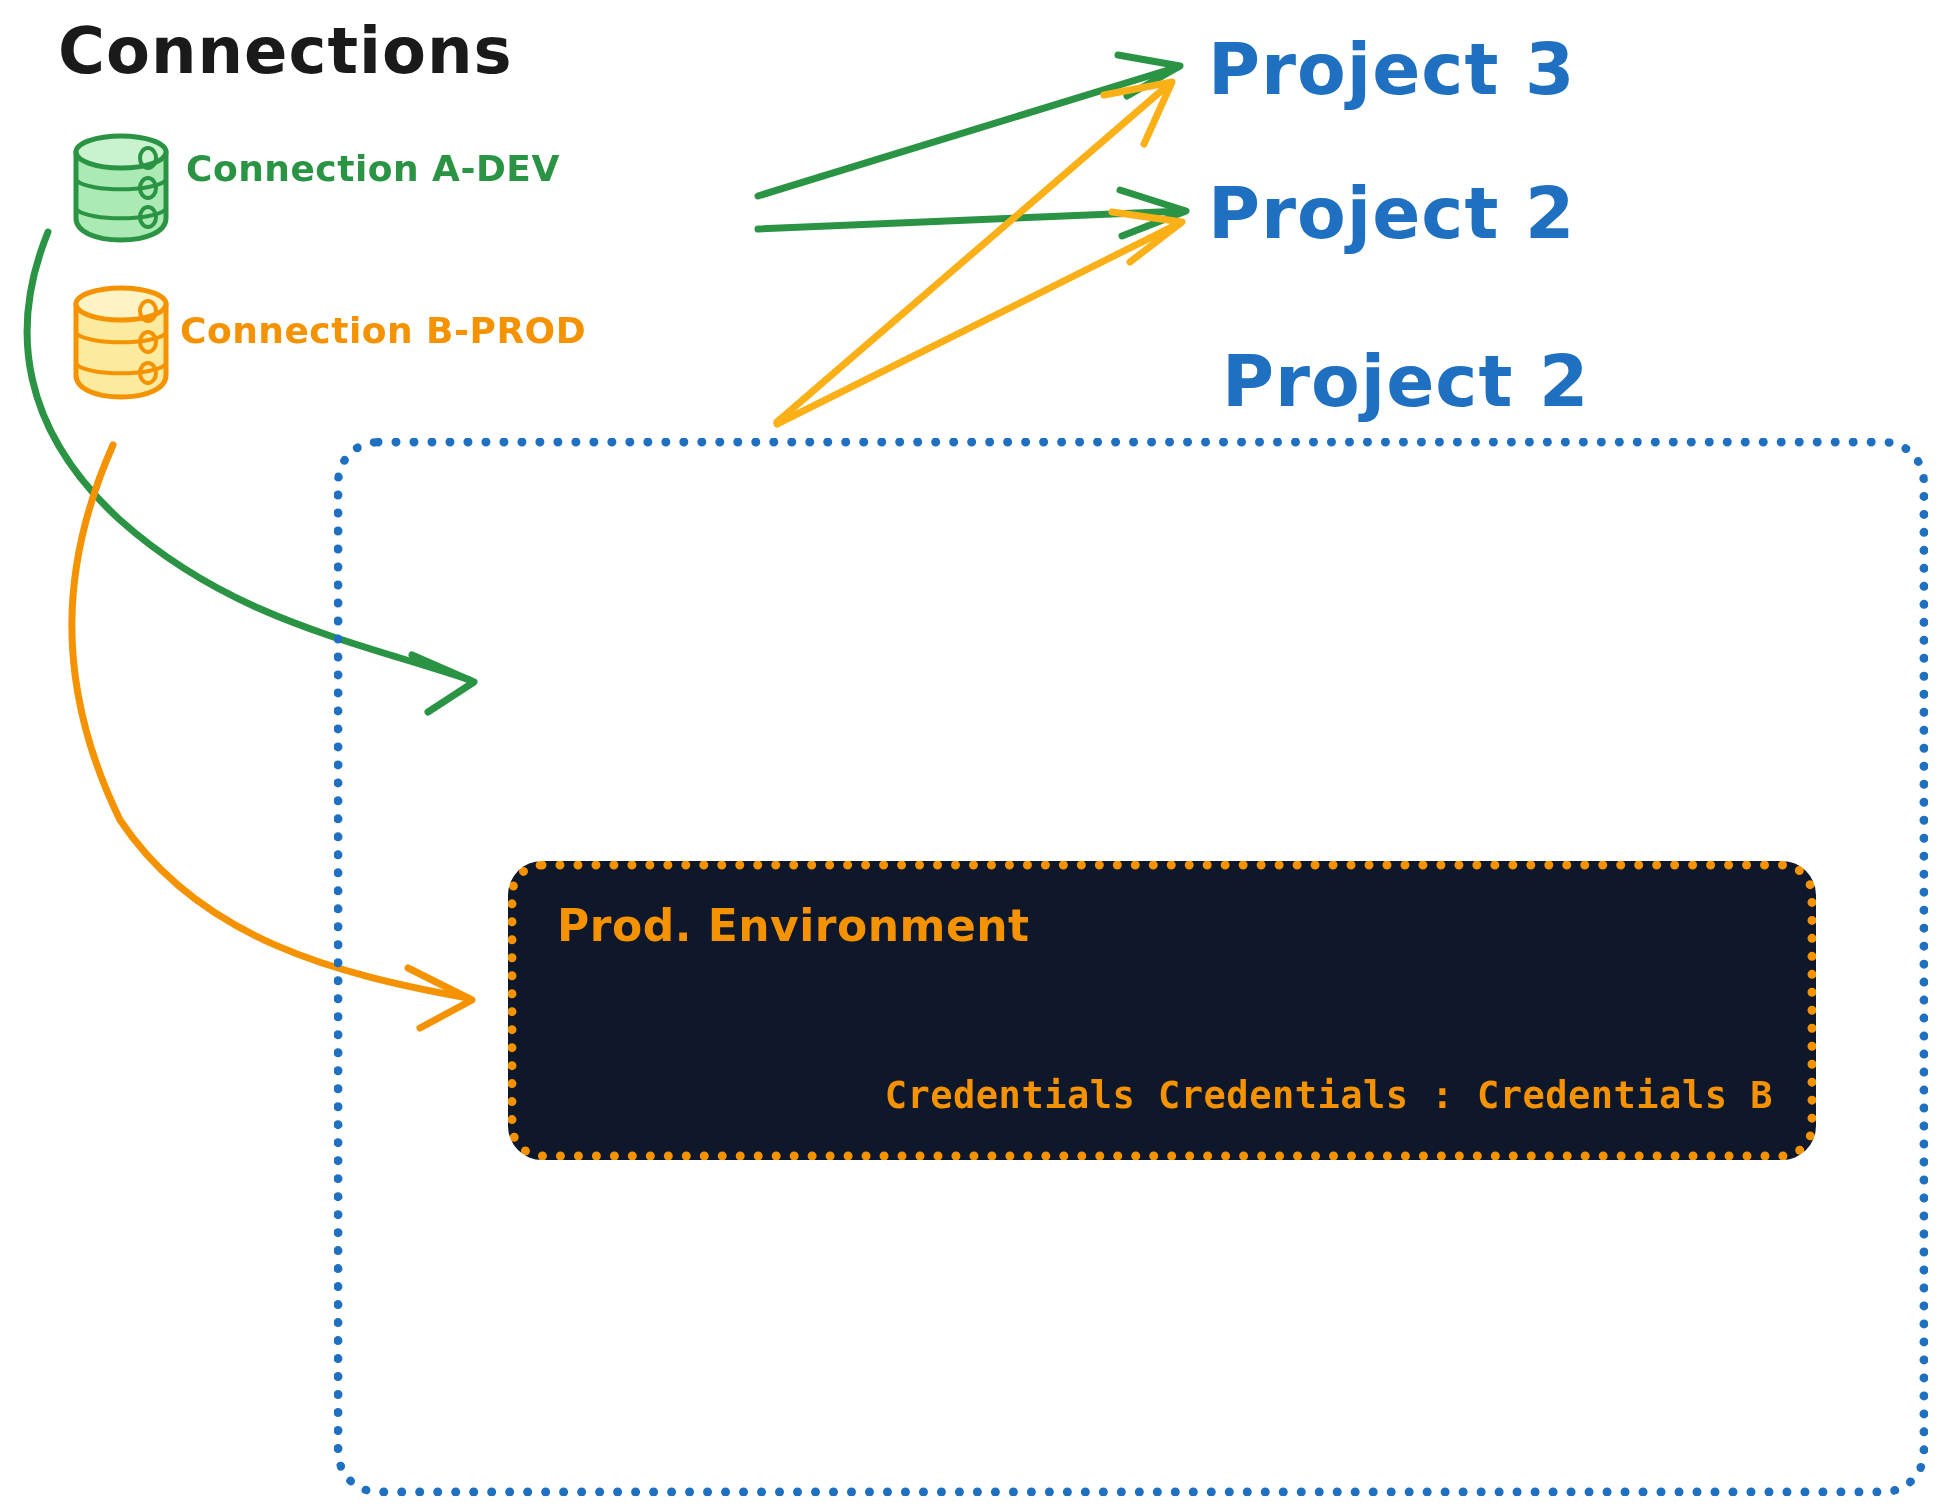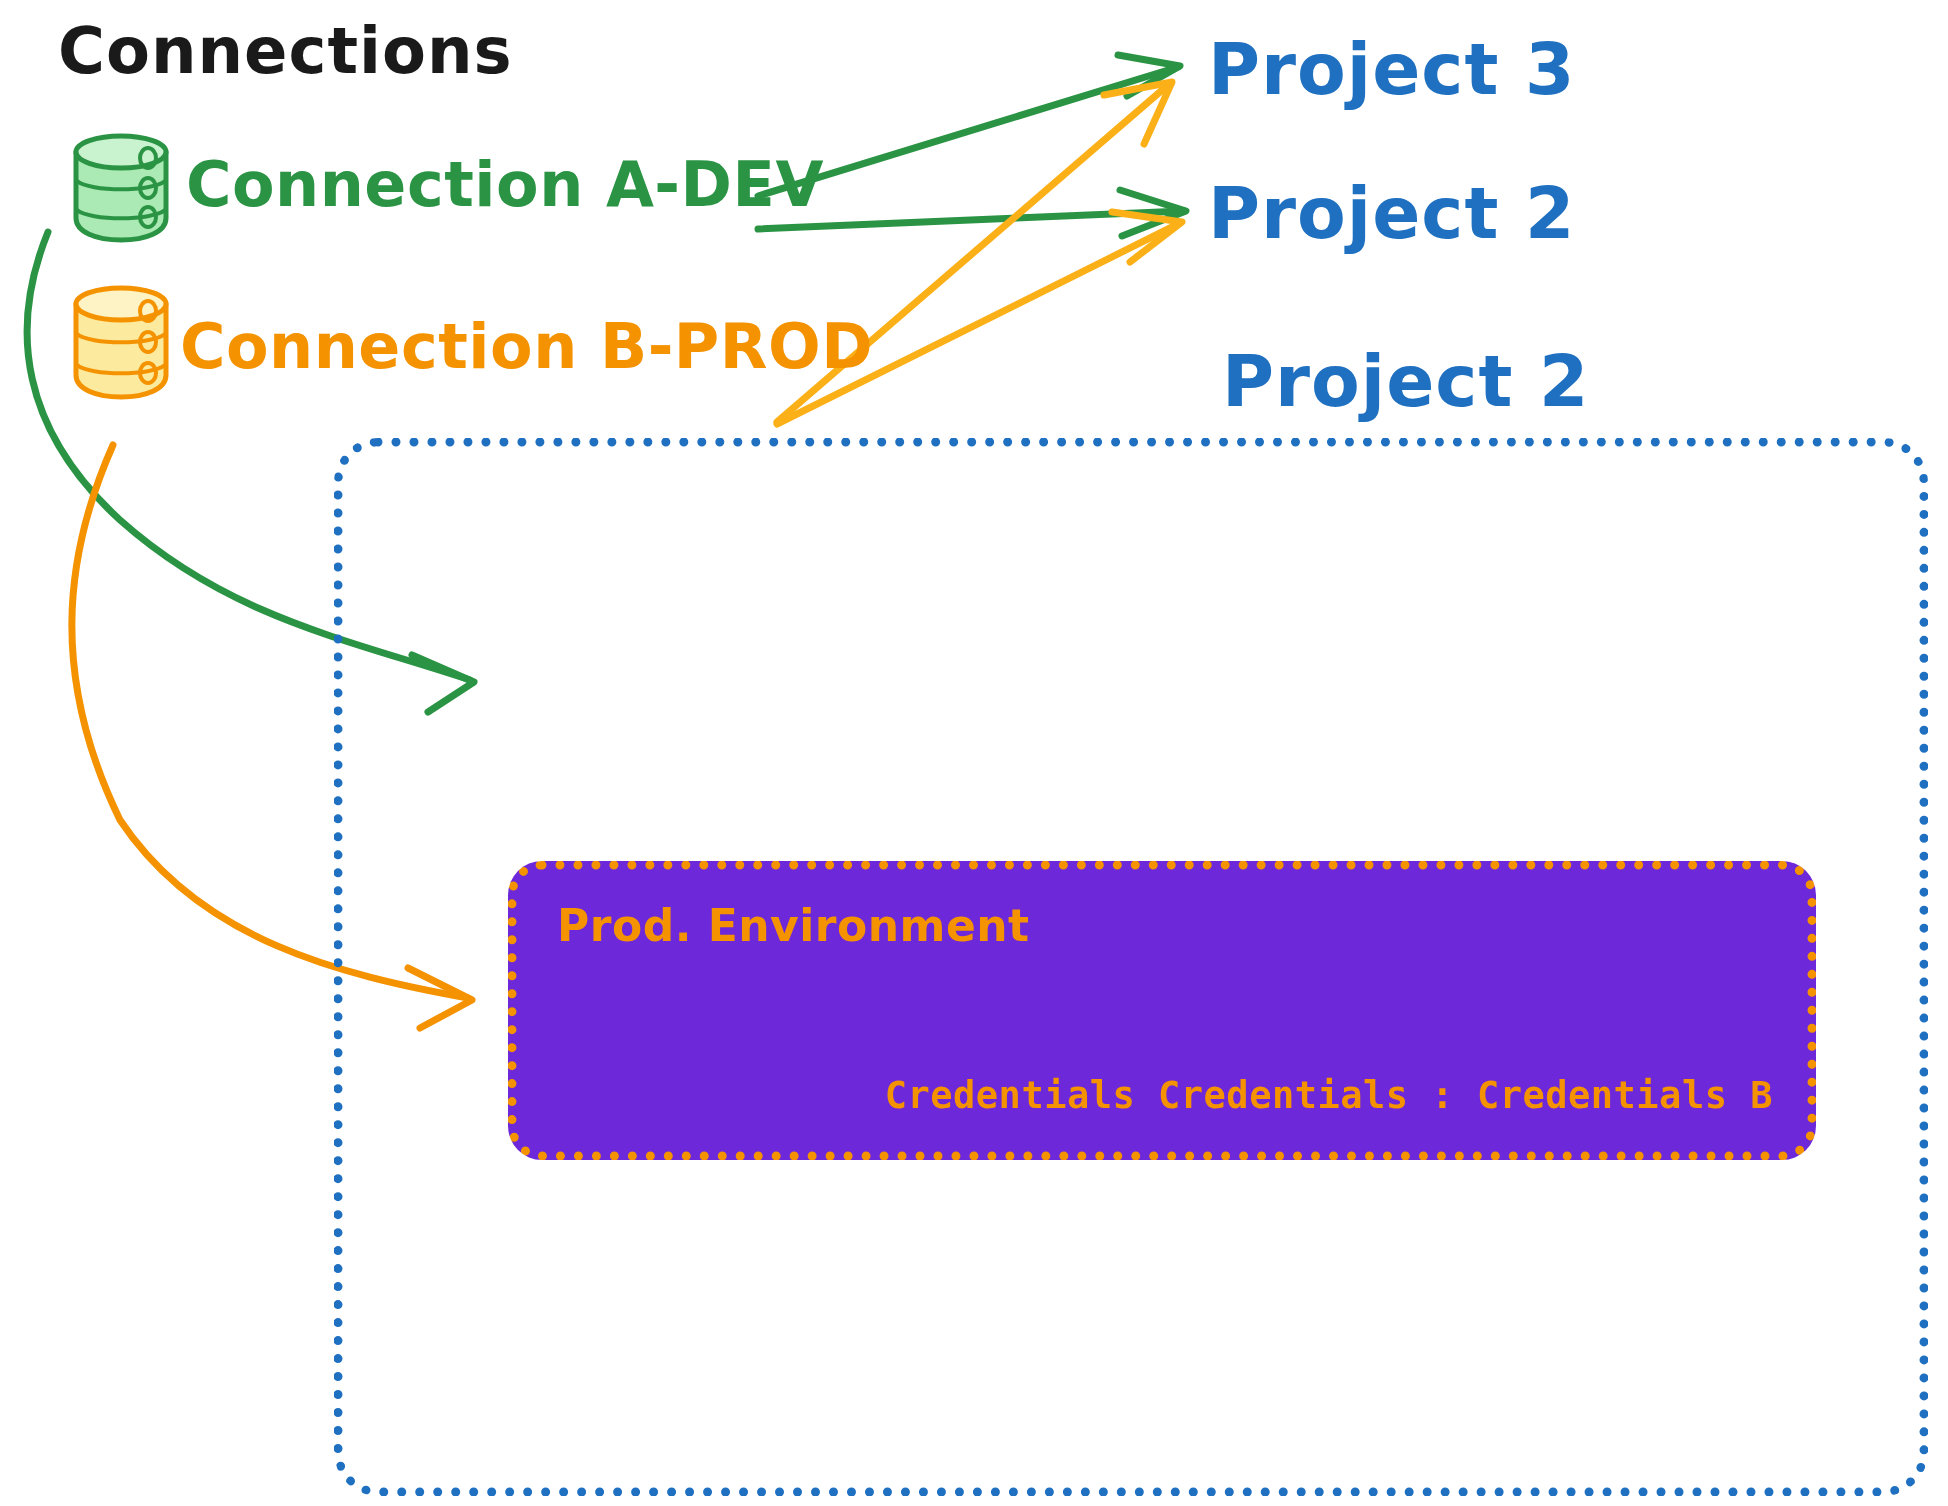--- a/index.html
+++ b/index.html
@@ -6,35 +6,35 @@
   body{width:1948px;height:1506px;overflow:hidden;
        font-family:"DejaVu Sans",sans-serif;}
   #stage{position:relative;width:1948px;height:1436px;background:#ffffff;}
   svg.layer{position:absolute;left:0;top:0;width:1948px;height:1506px;overflow:visible;}
   .hand{font-family:"DejaVu Sans",sans-serif;font-weight:700;}
   .lbl{position:absolute;white-space:nowrap;}
 
   #title{left:58px;top:14px;font-size:64px;color:#1a1a1a;
          font-family:"DejaVu Sans",sans-serif;font-weight:700;letter-spacing:1px;}
 
-  .conn-label{font-size:62px;font-weight:700;letter-spacing:0.5px;}
+  .conn-label{font-size:36px;font-weight:700;letter-spacing:0.5px;}
   #connA{left:186px;top:148px;color:#2a9444;}
   #connB{left:180px;top:310px;color:#f49200;}
 
   .proj{font-size:71px;font-weight:700;color:#1f70c1;letter-spacing:1px;}
   #p3{left:1208px;top:28px;}
   #p2{left:1208px;top:172px;}
   #p1{left:1222px;top:340px;}
 
   .envbox{position:absolute;border-radius:34px;}
   #devbox{left:500px;top:524px;width:1295px;height:278px;
           background:#abeab4;
           border:9px dotted #2a9444;}
   #prodbox{left:508px;top:861px;width:1290px;height:281px;
-           background:#6d28d9;
+           background:#0f172a;
            border:9px dotted #f49200;}
   #projbox{position:absolute;left:334px;top:438px;width:1576px;height:1040px;
            border:9px dotted #1f70c1;border-radius:44px;background:transparent;}
 
   .env-title{position:absolute;font-size:44px;font-weight:700;letter-spacing:0.5px;}
   #devtitle{left:36px;top:28px;color:#2a9444;}
   #prodtitle{left:40px;top:30px;color:#f49200;}
 
   .cred{position:absolute;right:34px;font-family:"DejaVu Sans Mono",monospace;
         font-size:37px;font-weight:700;letter-spacing:0.5px;}

